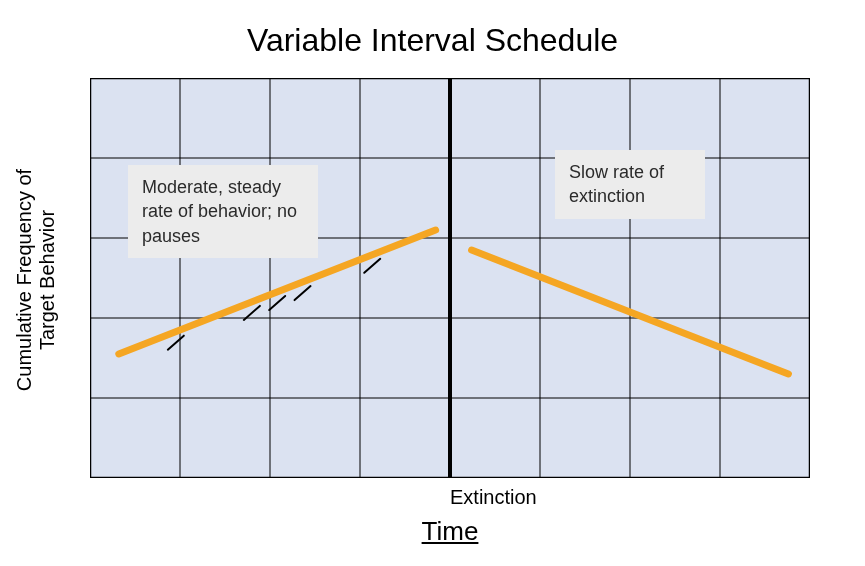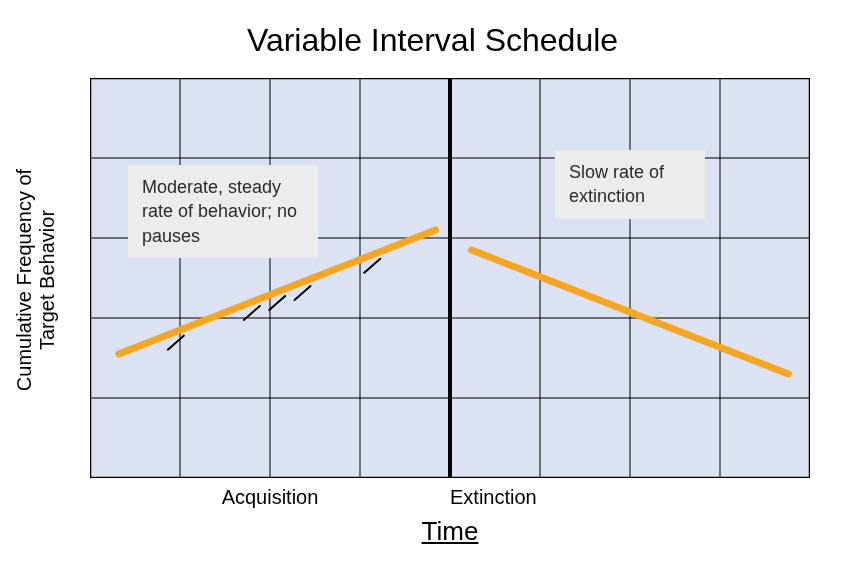--- a/index.html
+++ b/index.html
@@ -111,19 +111,18 @@
         <line x1="179.2" y1="232" x2="195.2" y2="218" stroke="#000" stroke-width="2" stroke-linecap="round"></line>
         <line x1="204.54399999999998" y1="222.07999999999998" x2="220.54399999999998" y2="208.07999999999998" stroke="#000" stroke-width="2" stroke-linecap="round"></line>
         <line x1="274.23999999999995" y1="194.8" x2="290.23999999999995" y2="180.8" stroke="#000" stroke-width="2" stroke-linecap="round"></line>
       </svg>
   </div>
 
   <div class="annot annot1">Moderate, steady rate of behavior; no pauses</div>
   <div class="annot annot2">Slow rate of extinction</div>
 
   <div class="phase-labels">
-    <div class="phase-left">Acquisition</div>
     <div class="phase-right">Extinction</div>
   </div>
 
   <div class="xlabel">Time</div>
 
 </div>
 
 </body></html>

